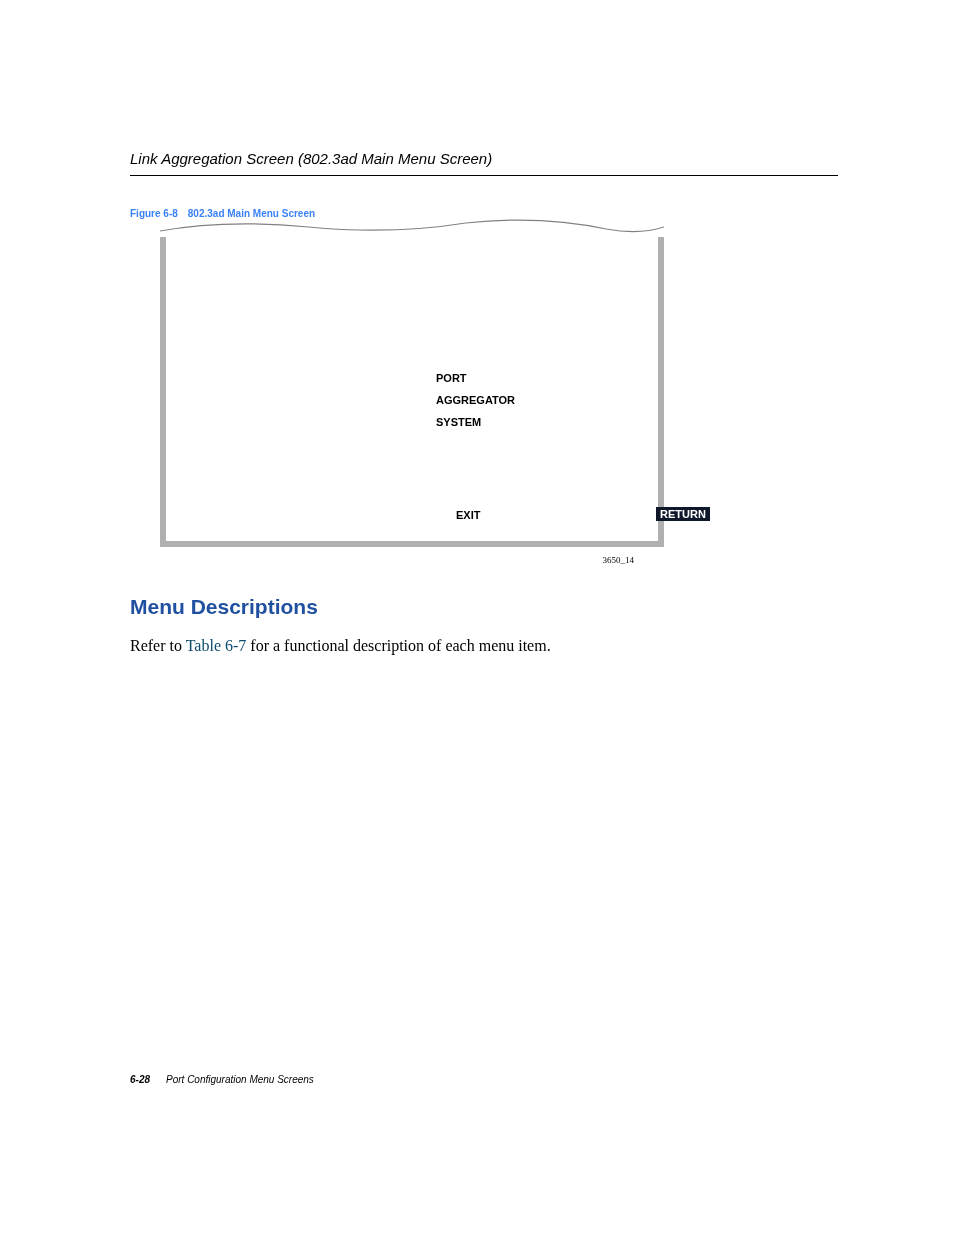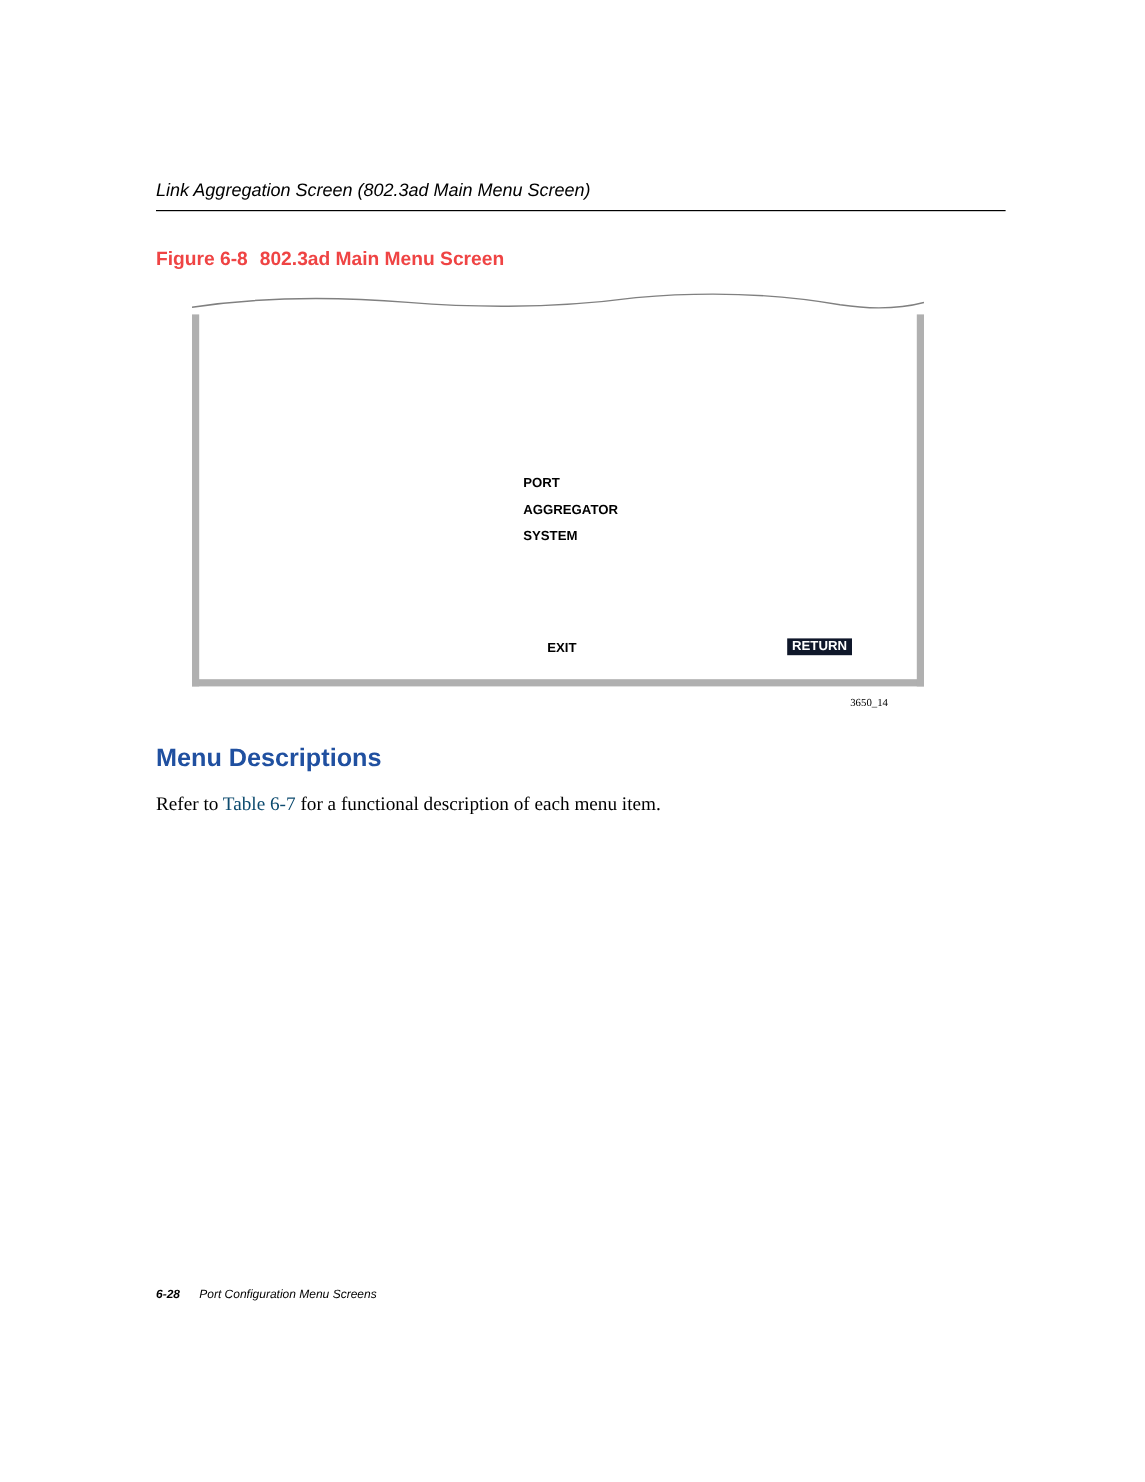--- a/index.html
+++ b/index.html
@@ -29,31 +29,30 @@
     .section-heading {
       font-family: Arial, Helvetica, sans-serif;
       font-weight: bold;
       font-size: 21px;
       color: #2050a0;
       margin-bottom: 16px;
     }
     .figure-caption {
       font-family: Arial, Helvetica, sans-serif;
       font-weight: bold;
-      font-size: 16px;
-      color: #ef4444;
-      margin-bottom: 18px;
+      font-size: 10px;
+      color: #3b82f6;
     }
     .figure-caption .fignum {
       margin-right: 10px;
     }
     .figure-wrap {
       margin-left: 30px;
       position: relative;
-      width: 610px;
+      width: 504px;
     }
     .figure-box {
       border-left: 6px solid #b0b0b0;
       border-right: 6px solid #b0b0b0;
       border-bottom: 6px solid #b0b0b0;
       background: #fff;
       height: 310px;
       position: relative;
     }
     .wave-top {

